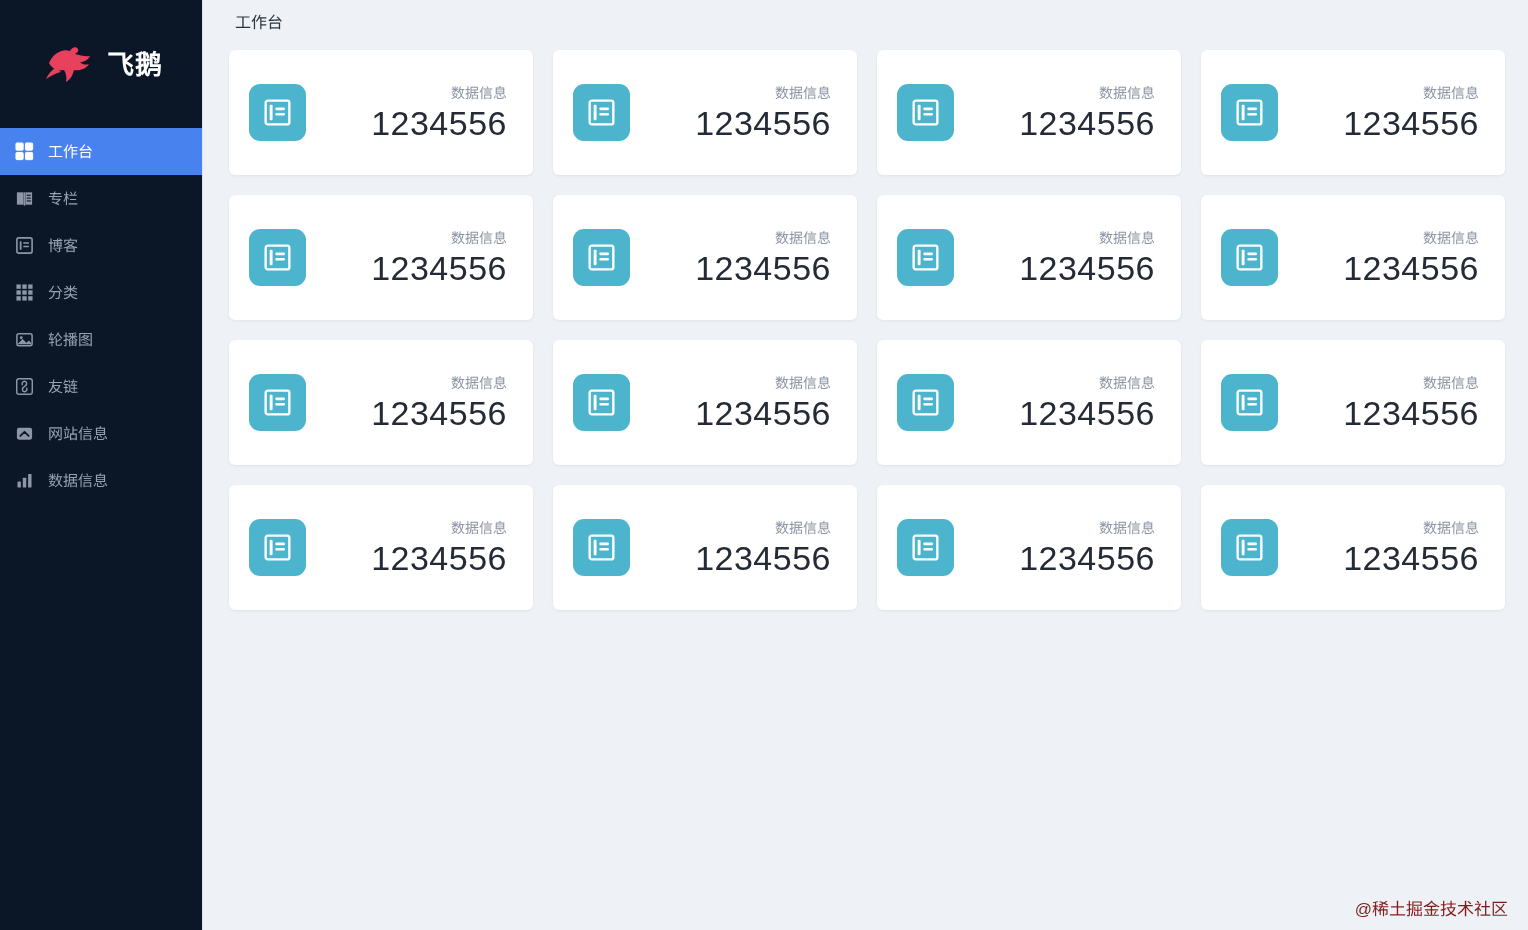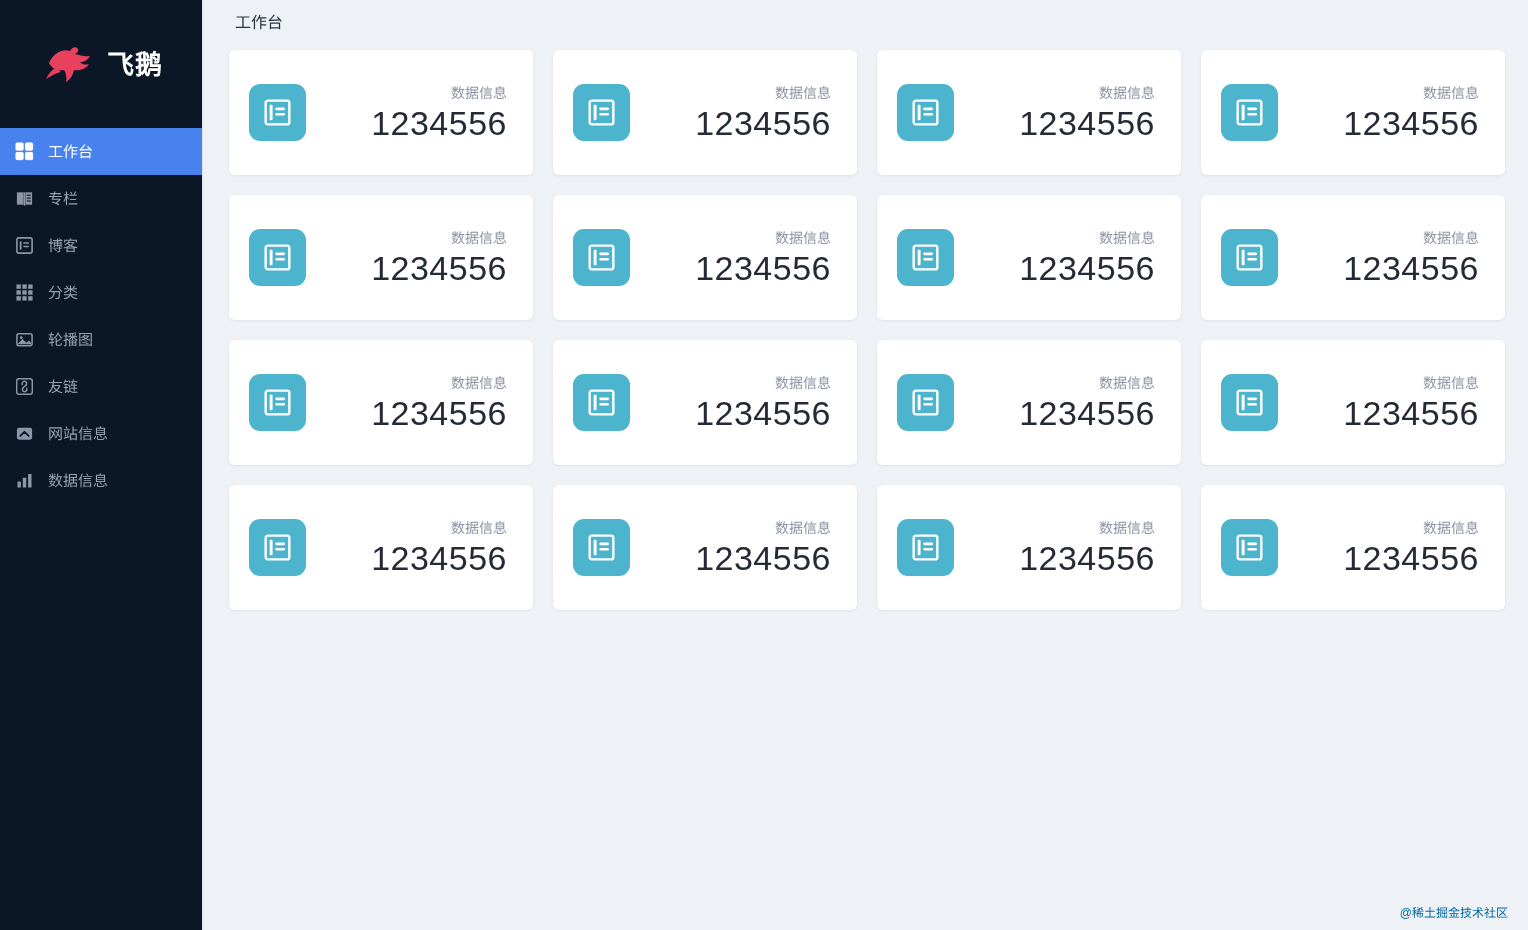--- a/index.html
+++ b/index.html
@@ -89,21 +89,21 @@
   .card-label {
     font-size: 14px; color: #8d94a3; line-height: 1;
   }
   .card-value {
     font-size: 34px; color: #242b36; line-height: 1;
     letter-spacing: 0.5px;
   }
 
   .watermark {
     position: absolute; right: 20px; bottom: 10px;
-    font-size: 12px; color: #0369a1; user-select: none;
+    font-size: 17px; color: #7f1d1d; user-select: none;
   }
 </style>
 </head>
 <body>
 
 <div class="app">
 
   <aside class="sidebar">
 
     <div class="logo-area">

